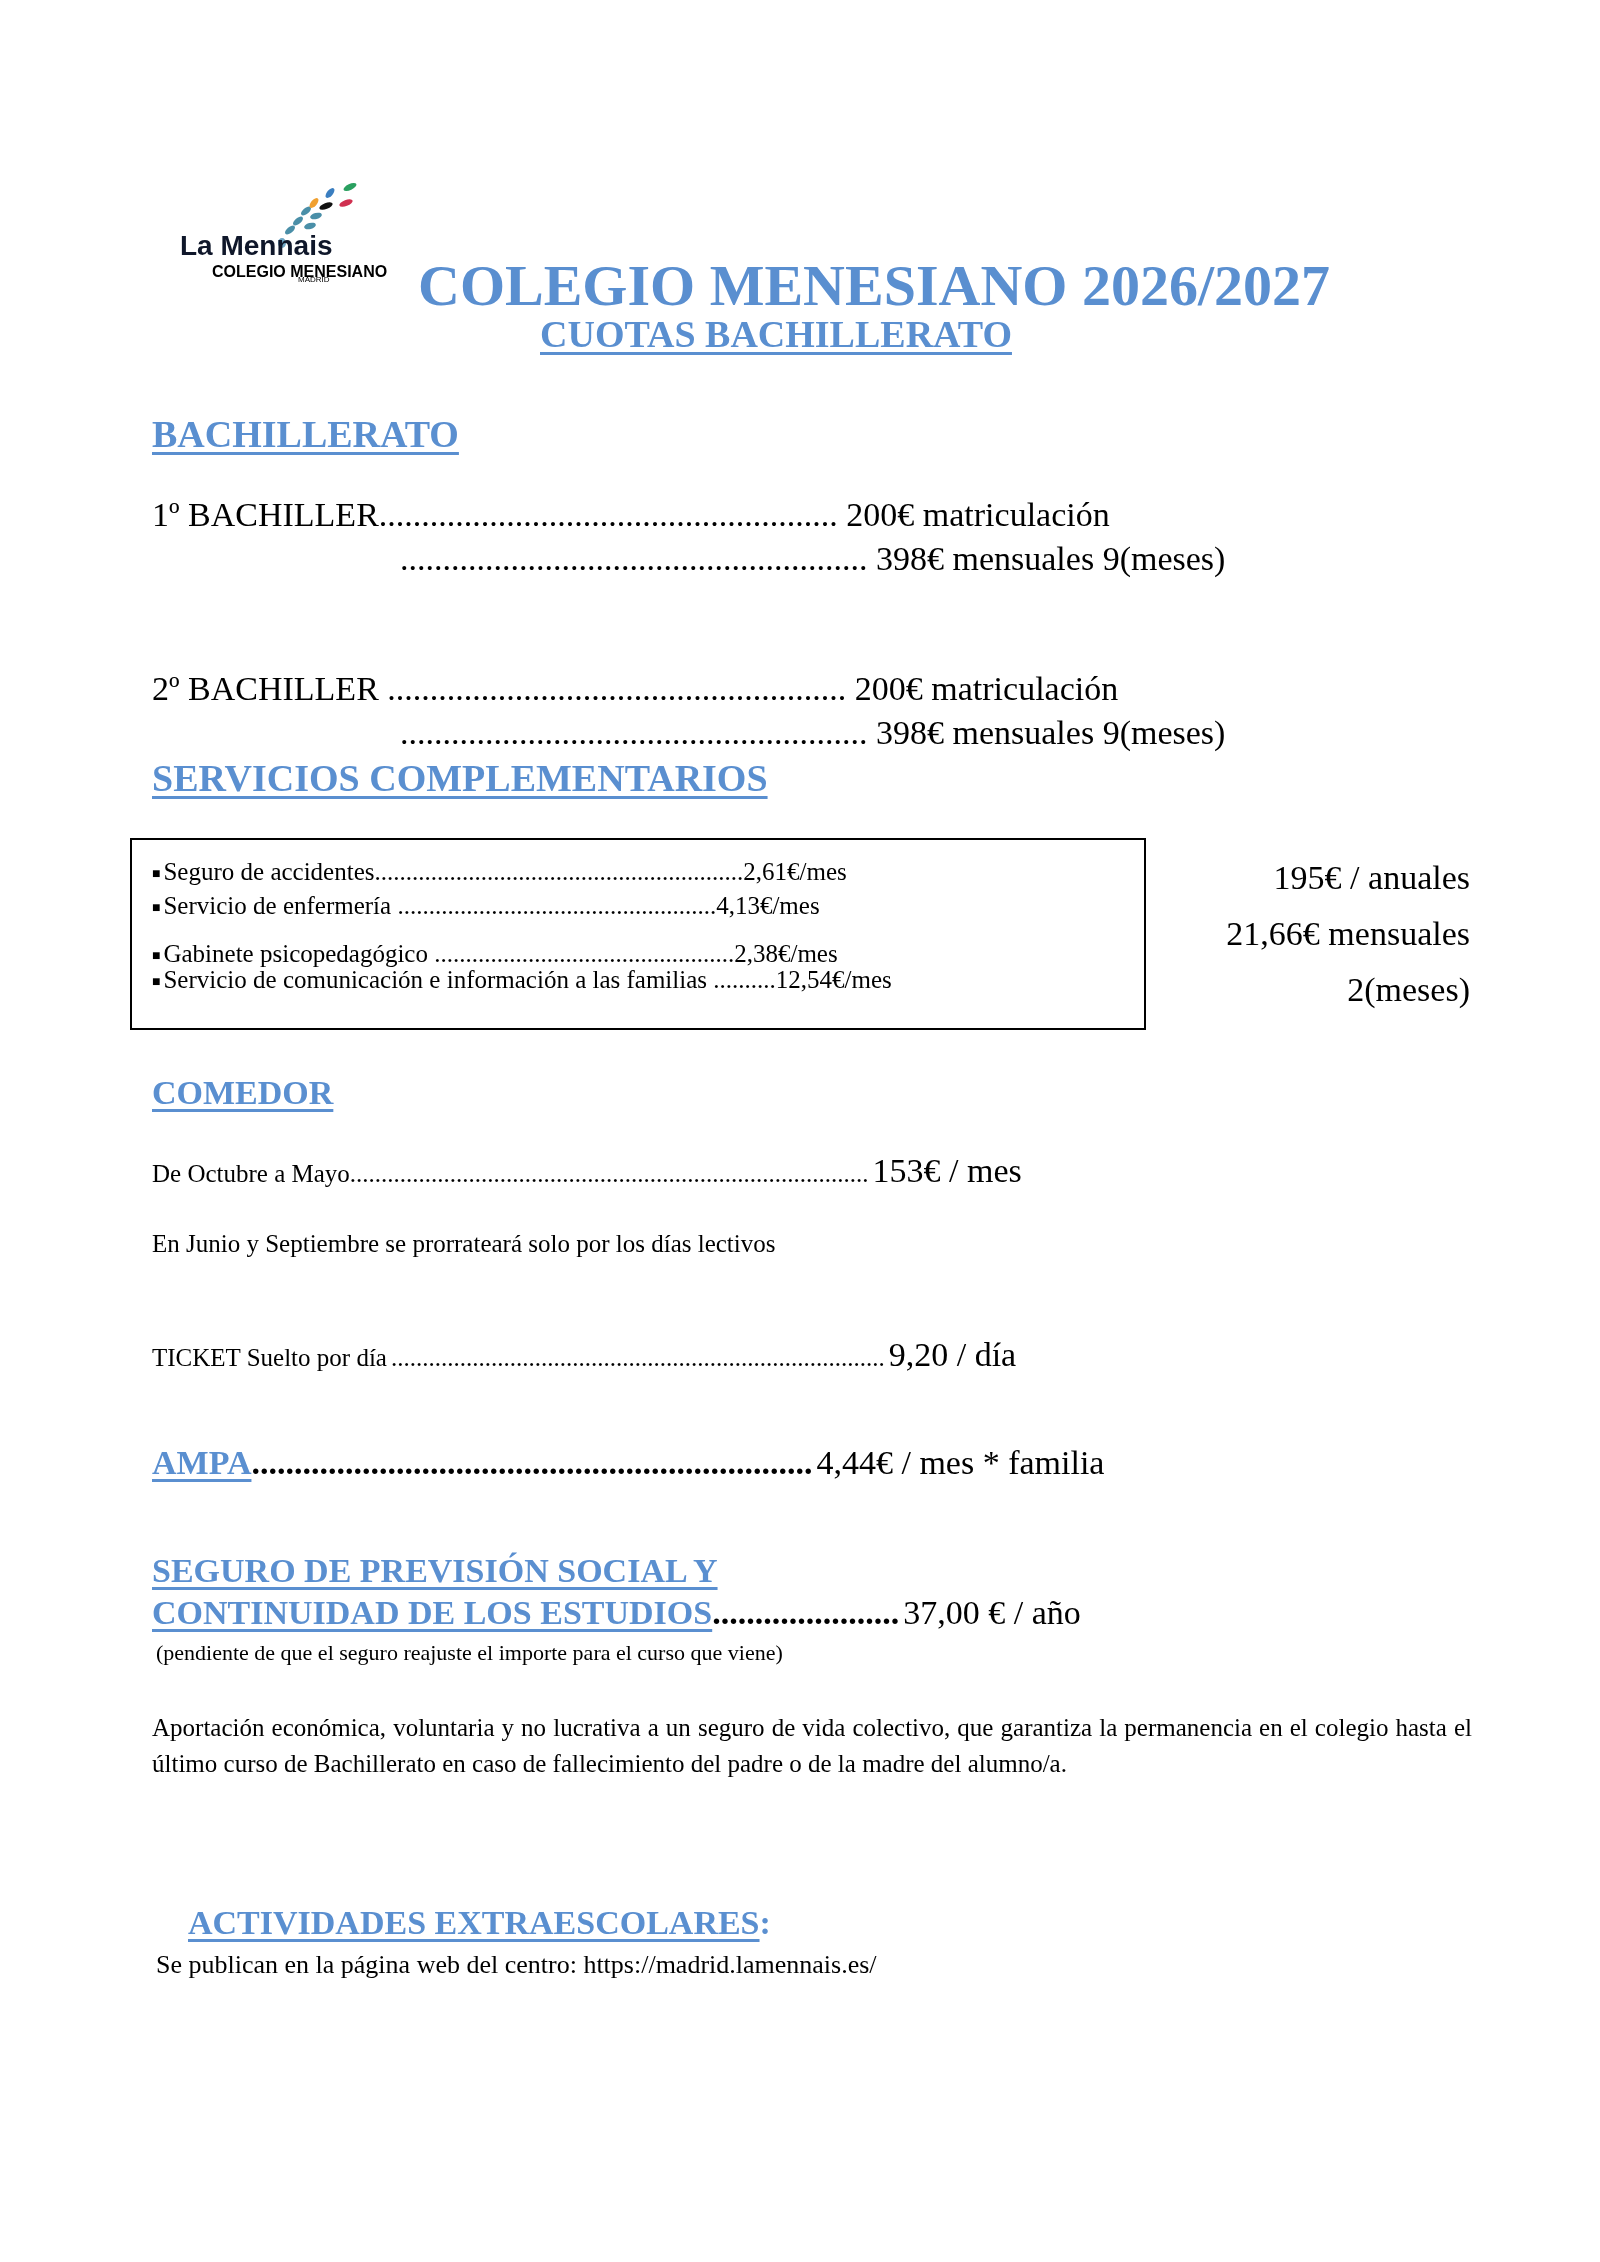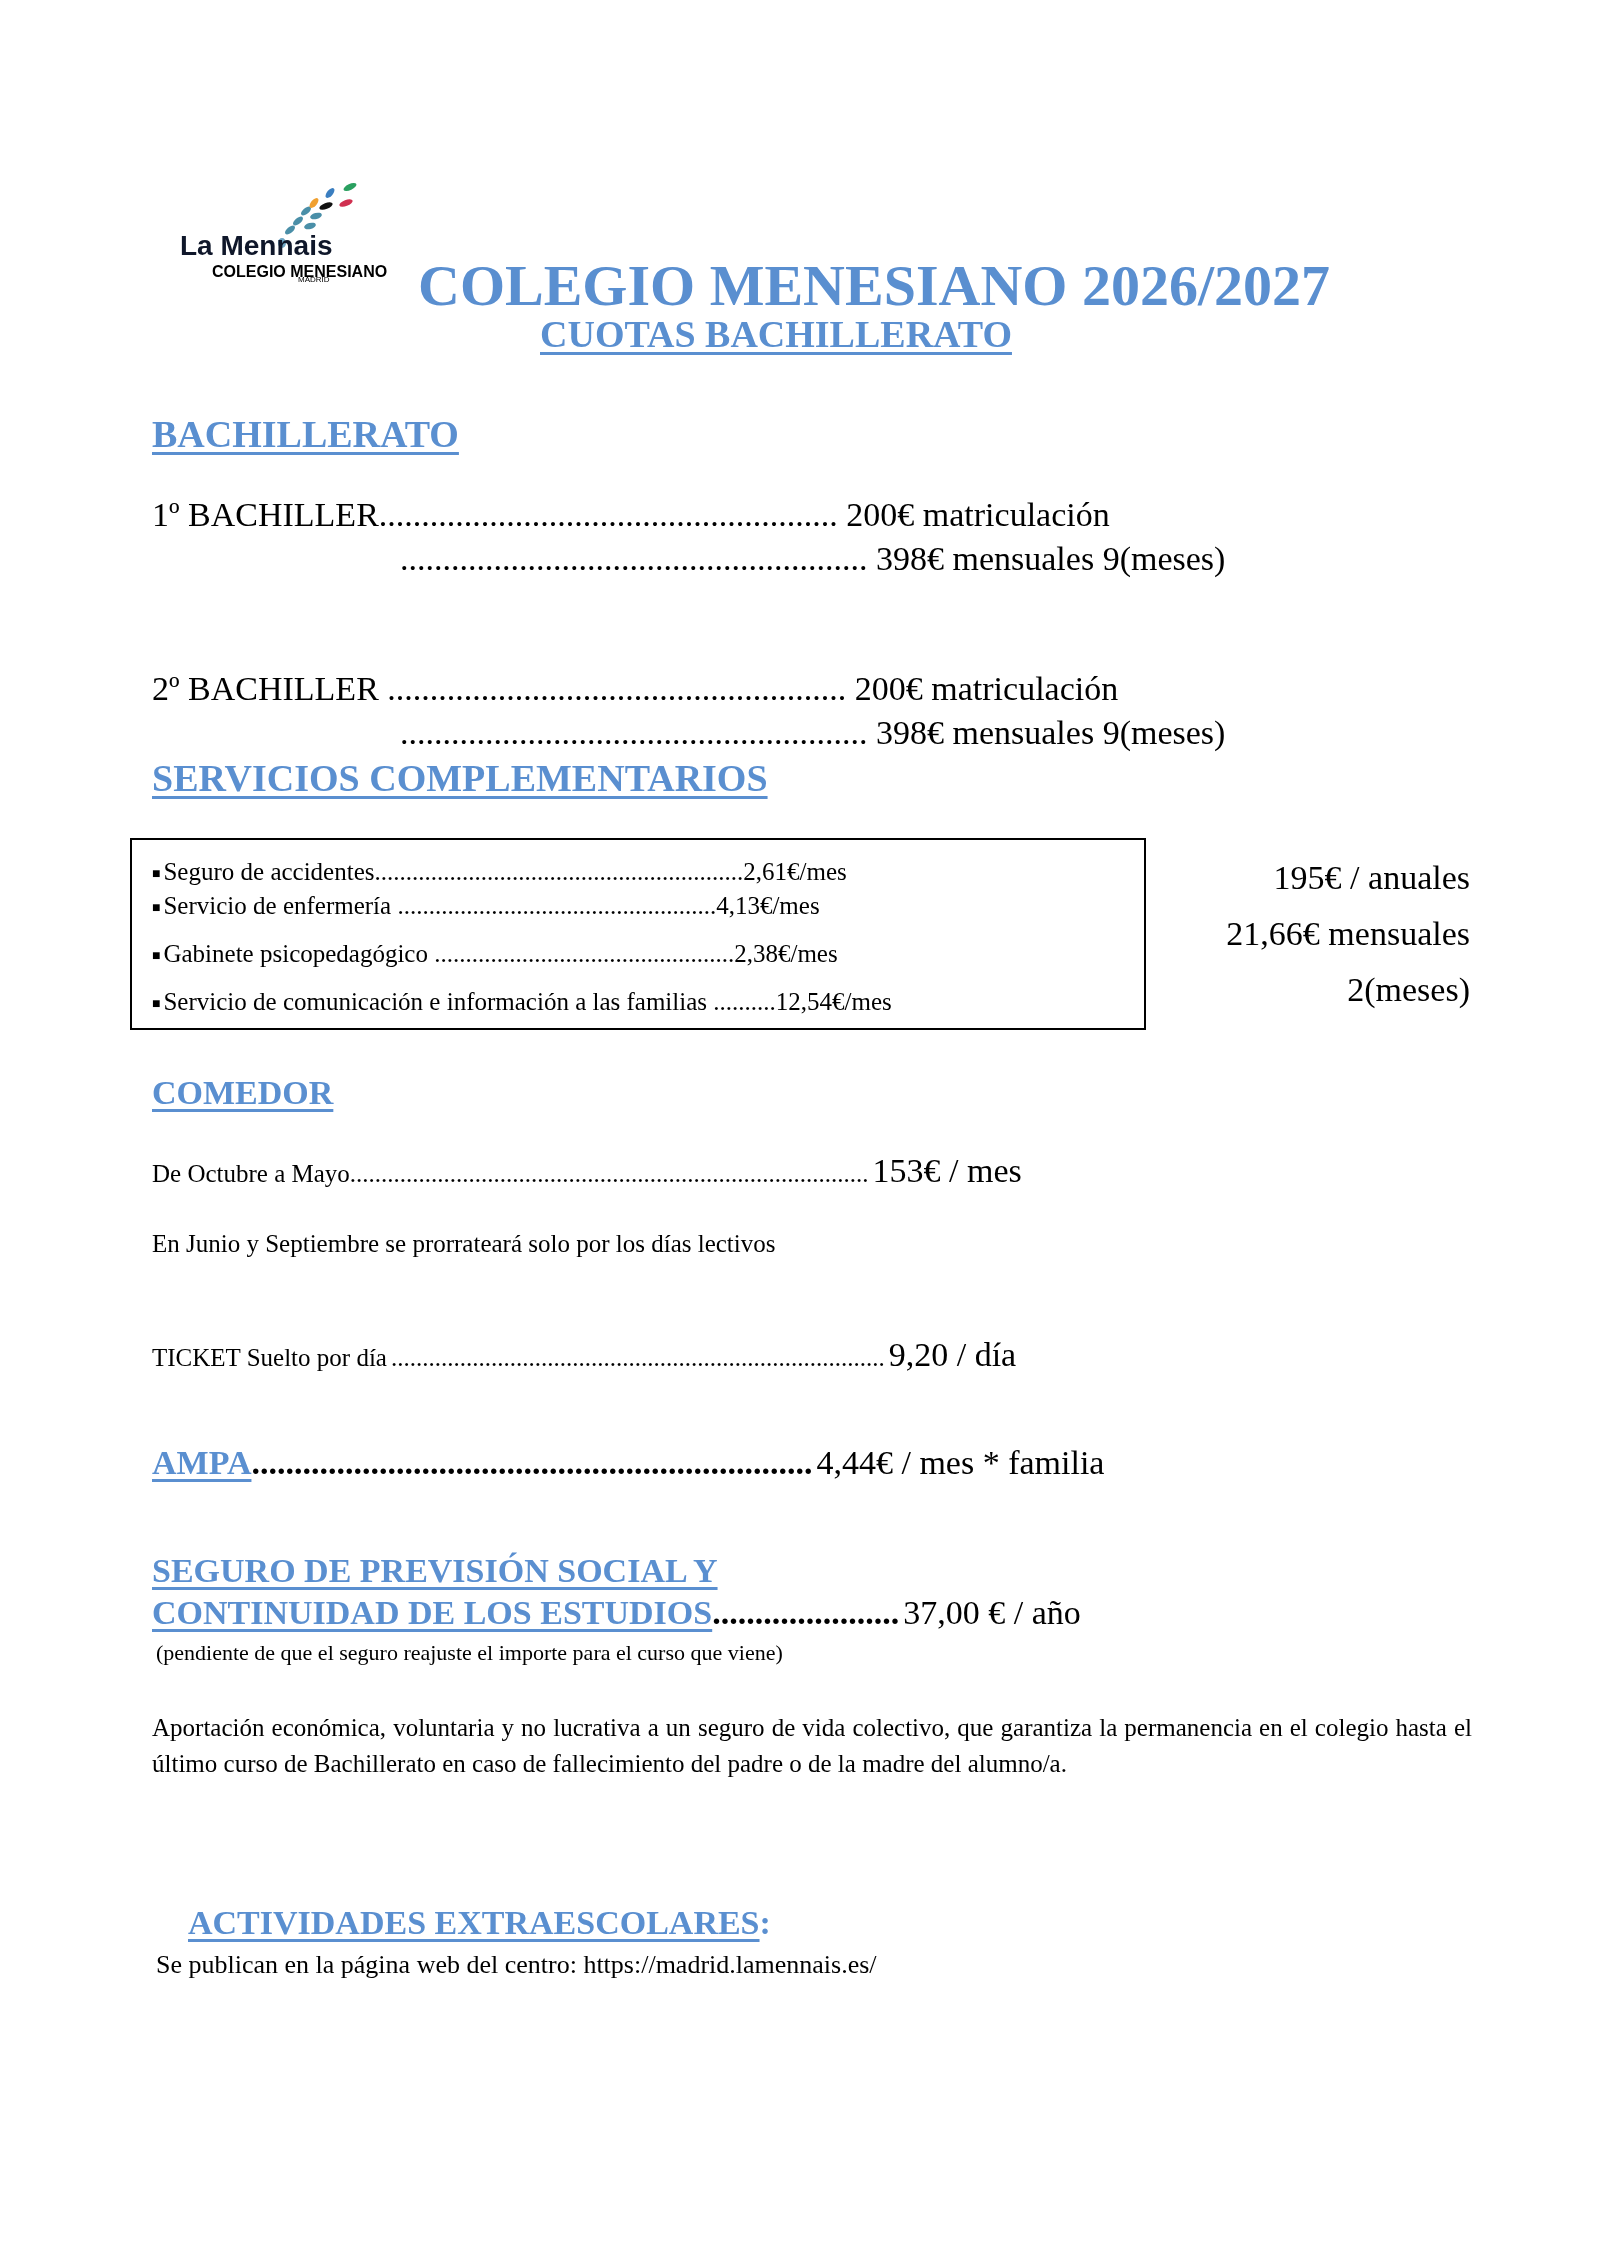--- a/index.html
+++ b/index.html
@@ -70,21 +70,21 @@
 <div class="box">
   <div class="svc" style="top:18px;">
     <span class="bullet">■</span><span>Seguro de accidentes</span><span>...........................................................</span><span>2,61€/mes</span>
   </div>
   <div class="svc" style="top:52px;">
     <span class="bullet">■</span><span>Servicio de enfermería</span> <span>...................................................</span><span>4,13€/mes</span>
   </div>
   <div class="svc" style="top:100px;">
     <span class="bullet">■</span><span>Gabinete psicopedagógico</span> <span>................................................</span><span>2,38€/mes</span>
   </div>
-  <div class="svc" style="top:126px;margin-top:22px;">
+  <div class="svc" style="top:126px;">
     <span class="bullet">■</span><span>Servicio de comunicación e información a las familias</span> <span>..........</span><span>12,54€/mes</span>
   </div>
 </div>
 
 <div class="abs big" style="right:130px;top:850px;text-align:right;line-height:56px;">
   <div>195€ / anuales</div>
   <div>21,66€ mensuales</div>
   <div>2(meses)</div>
 </div>
 

